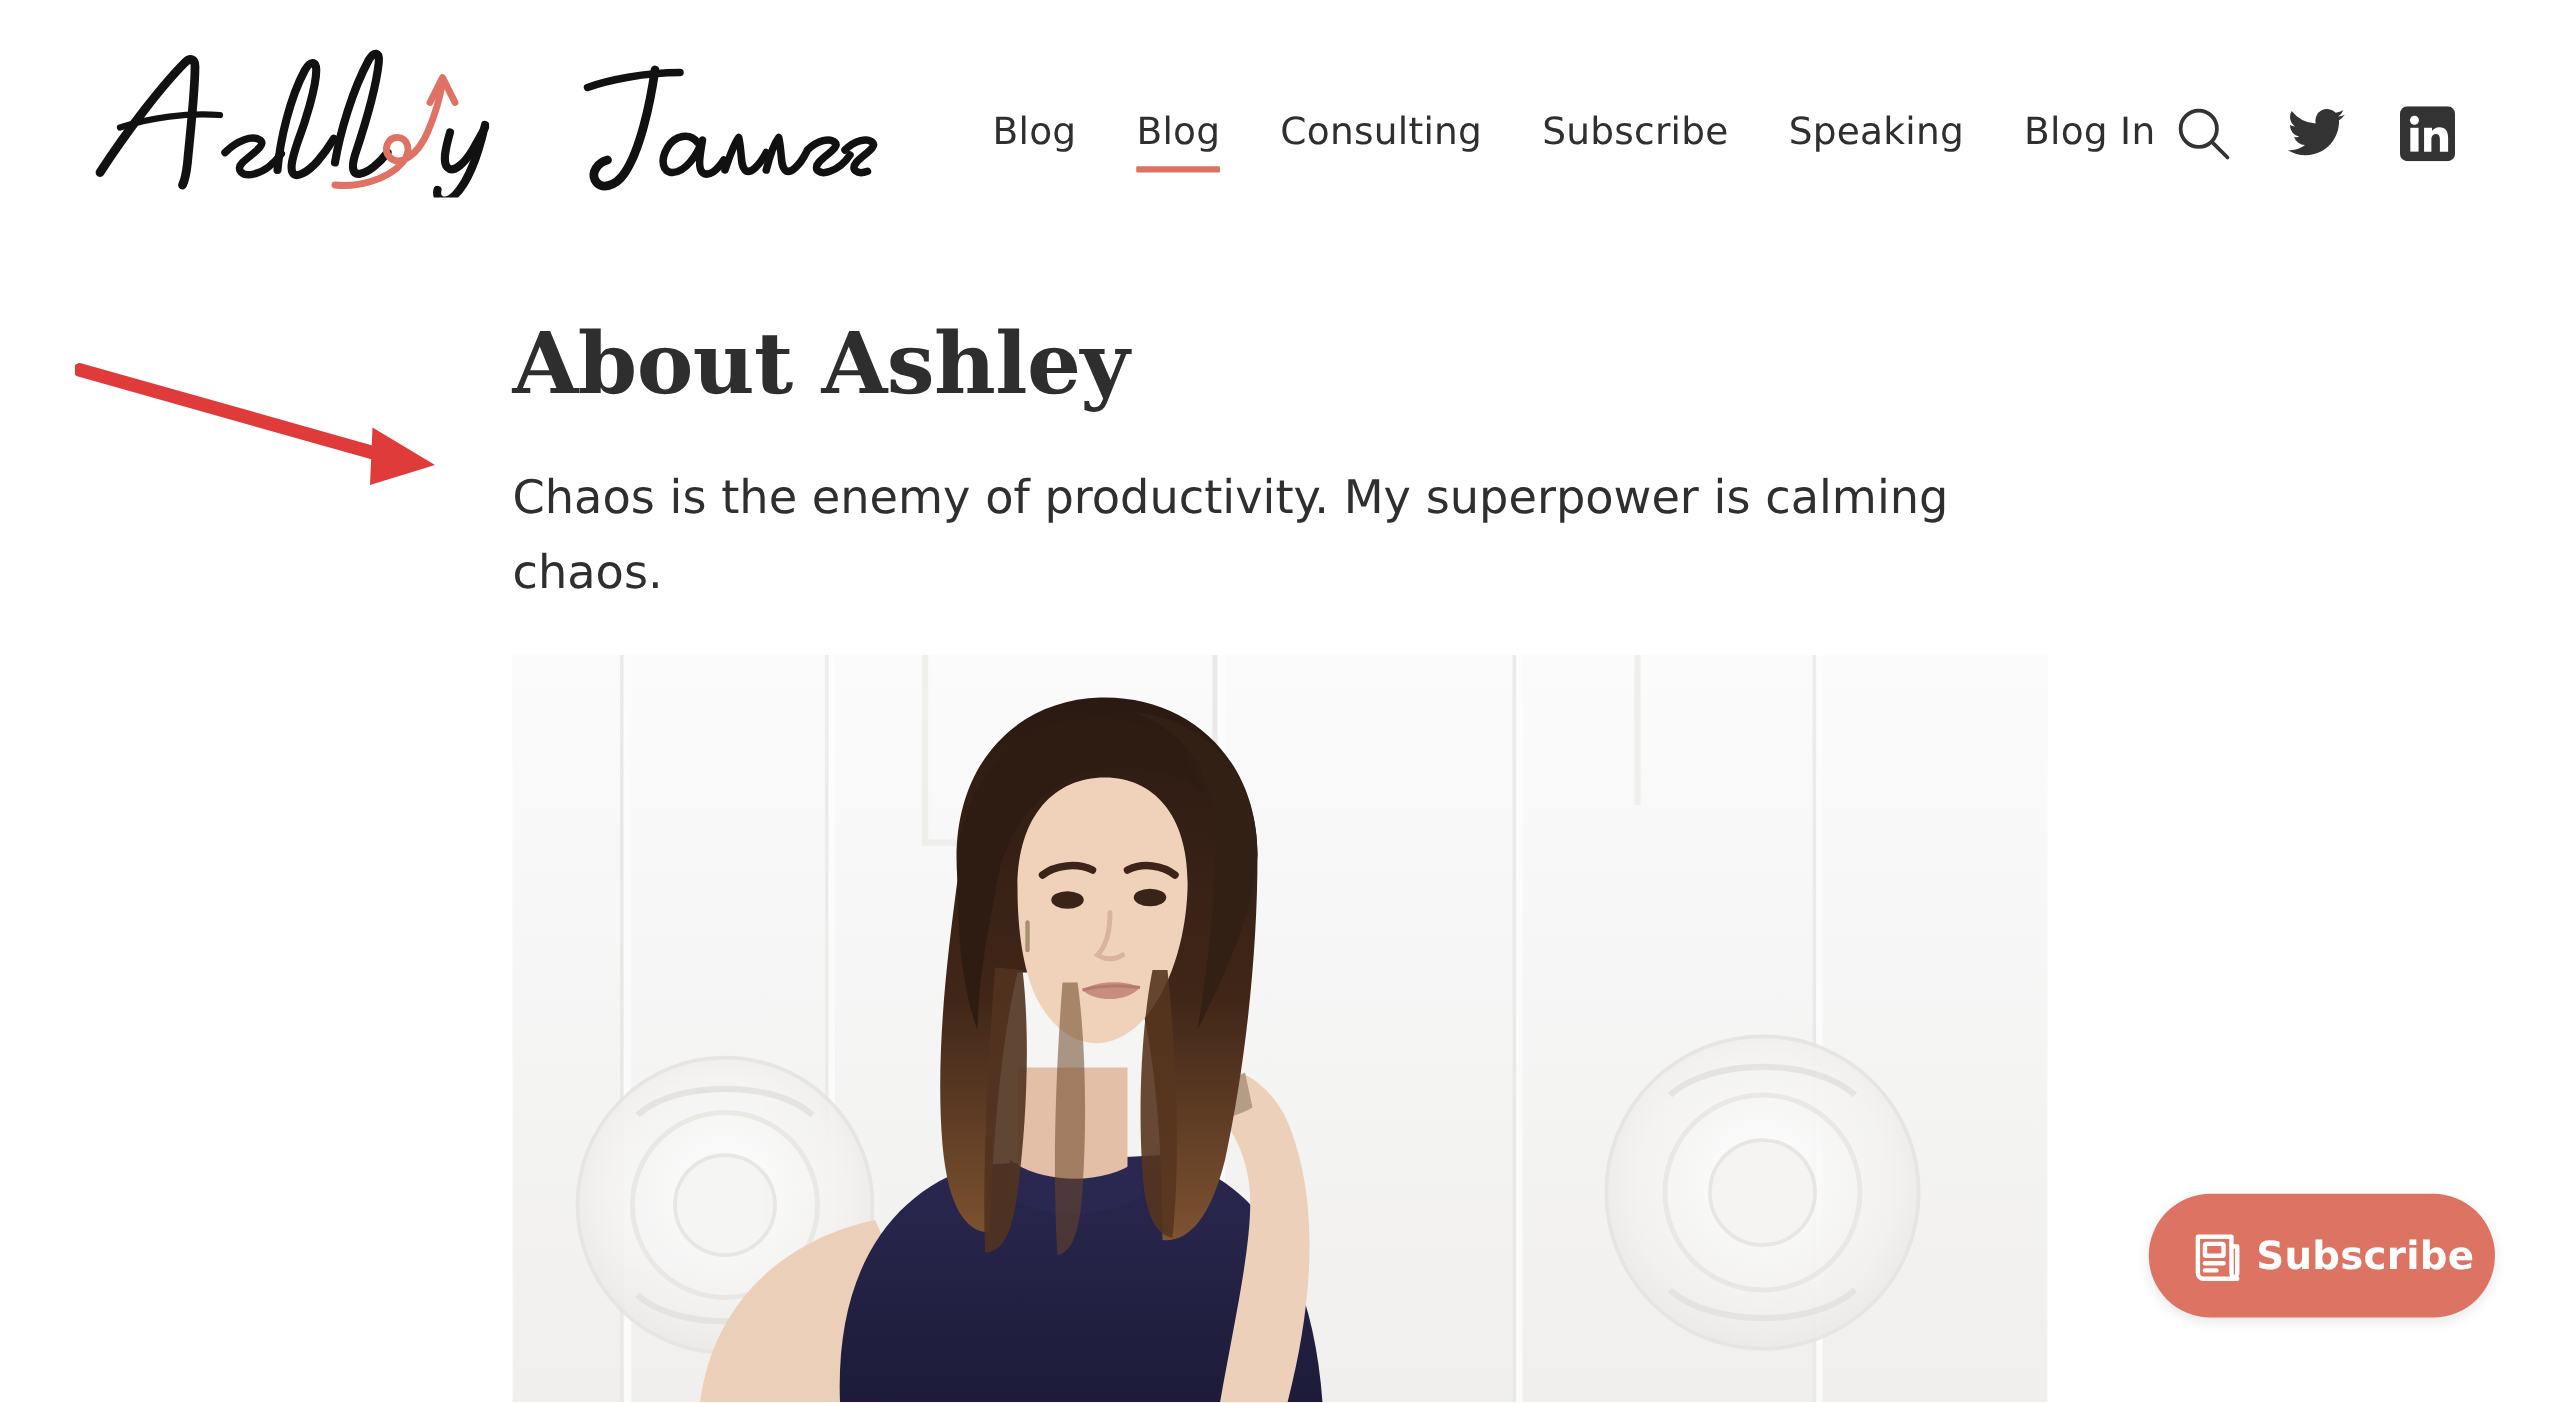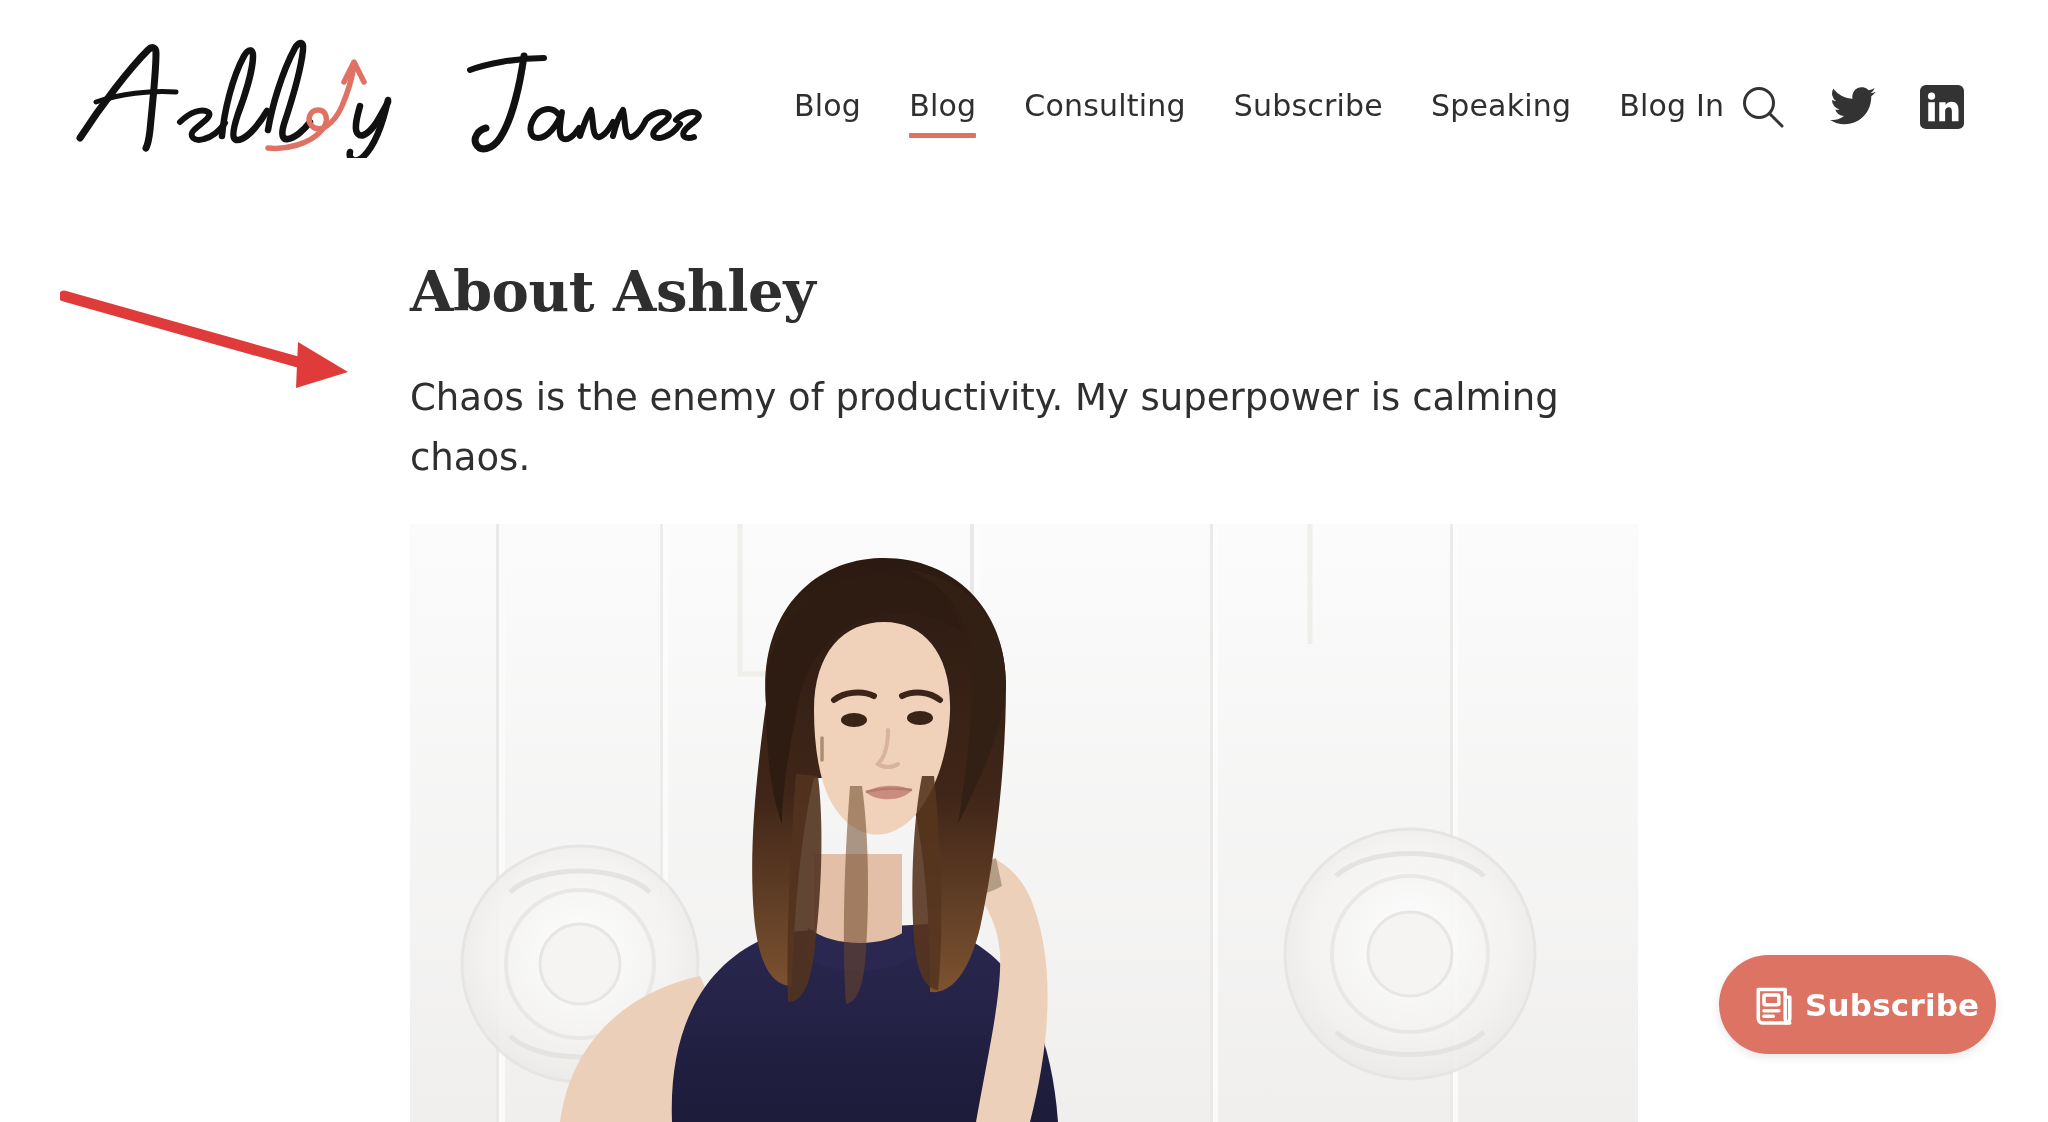--- a/index.html
+++ b/index.html
@@ -85,21 +85,21 @@
     line-height: 0;
   }
 
   
   #page-title {
     position: absolute;
     left: 410px;
     top: 243px;
     font-family: "DejaVu Serif", serif;
     font-weight: 700;
-    font-size: 56px;
+    font-size: 68px;
     line-height: 96px;
     letter-spacing: -0.5px;
     color: #2e2e2e;
     white-space: nowrap;
     text-align: right;
   }
 
   #page-subtitle {
     position: absolute;
     left: 410px;

